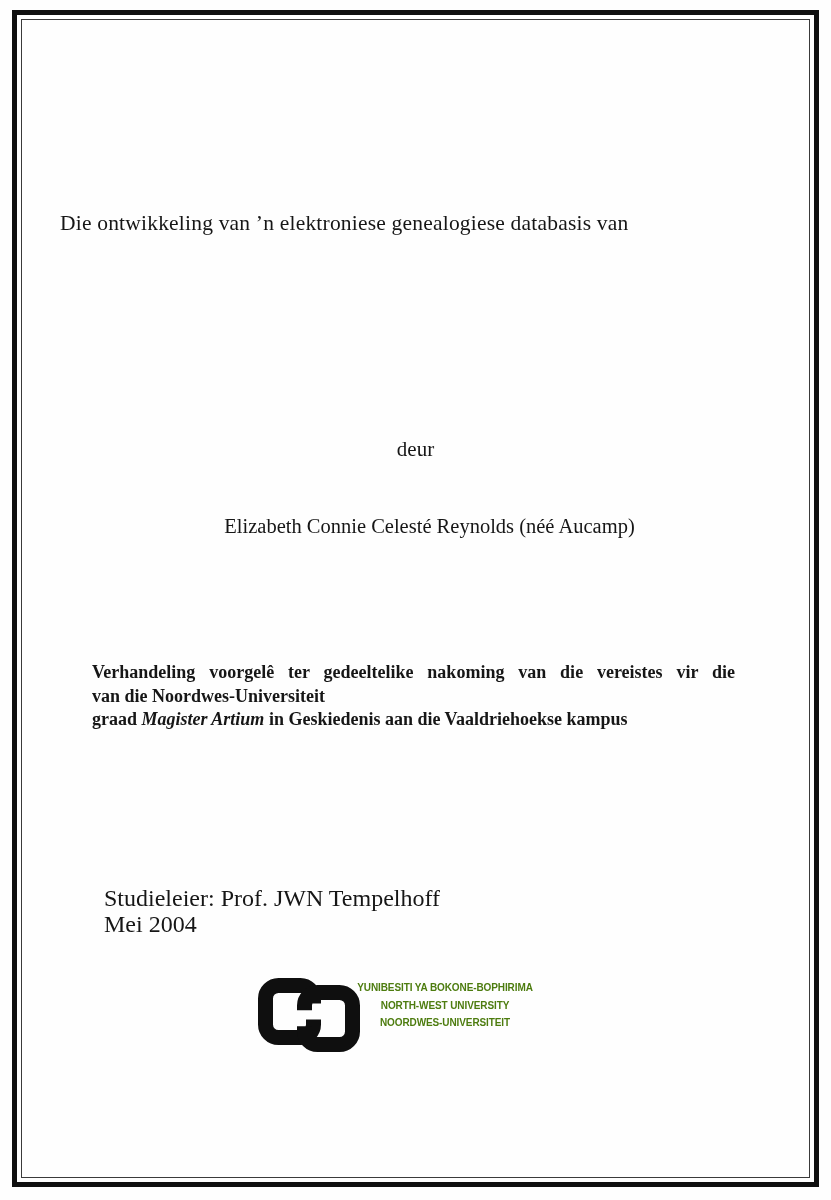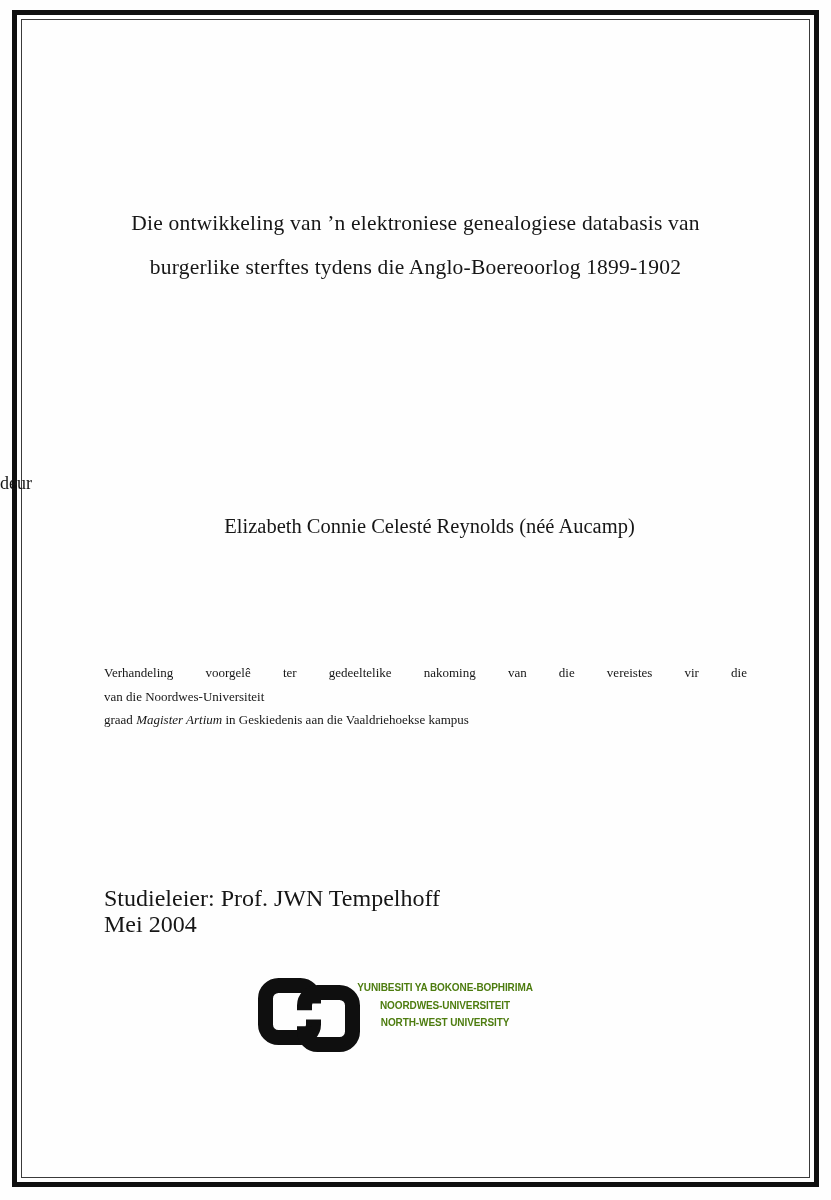--- a/index.html
+++ b/index.html
@@ -19,38 +19,37 @@
     border: 5px solid #0f0f0f;
   }
   .frame-inner {
     position: absolute; left: 21px; top: 19px;
     width: 787px; height: 1157px;
     border: 1px solid #3a3a3a;
   }
 
   .title-block {
     position: absolute; left: 60px; right: 60px; top: 201px;
-    text-align: center;
     font-size: 21.5px; line-height: 44px;
     letter-spacing: 0.2px;
   }
 
   .byline {
     position: absolute; left: 0; right: 0; top: 437px;
-    font-size: 18px; margin-top: 36px;
+    text-align: center; font-size: 21px;
   }
 
   .author-line {
     position: absolute; left: 0; right: 0; top: 515px;
     text-align: center; font-size: 20.5px; padding-left: 28px;
   }
 
   .submission-block {
-    position: absolute; left: 104px; top: 661px; width: 643px;
-    font-size: 13px; line-height: 23.5px;
+    position: absolute; left: 92px; top: 661px; width: 643px;
+    font-size: 18px; line-height: 23.5px; font-weight: bold;
   }
   .submission-block .justified {
     text-align: justify;
     text-align-last: justify;
   }
   .submission-block .italic { font-style: italic; }
 
   .supervisor-block {
     position: absolute; left: 104px; top: 885px;
     font-size: 24px; line-height: 26px;
@@ -75,21 +74,20 @@
 </head>
 <body>
 
 <div class="scan-page">
 
   <div class="frame-outer"></div>
   <div class="frame-inner"></div>
 
   <div class="title-block">
     <div>Die ontwikkeling van ’n elektroniese genealogiese databasis van</div>
-    <div>burgerlike sterftes tydens die Anglo-Boereoorlog 1899-1902</div>
   </div>
 
   <div class="byline">deur</div>
 
   <div class="author-line">Elizabeth Connie Celesté Reynolds (néé Aucamp)</div>
 
   <div class="submission-block">
     <div class="justified">Verhandeling voorgelê ter gedeeltelike nakoming van die vereistes vir die</div>
     <div>van die Noordwes-Universiteit</div>
     <div><span>graad </span><span class="italic">Magister Artium</span><span> in Geskiedenis aan die Vaaldriehoekse kampus</span></div>
@@ -102,18 +100,18 @@
 
   <div class="logo">
     <svg class="logo-mark" width="102" height="80" viewBox="0 0 102 80" xmlns="http://www.w3.org/2000/svg" aria-hidden="true">
 
       <rect x="7.5" y="12.5" width="48" height="52" rx="13" ry="13" fill="none" stroke="#0f0f0f" stroke-width="15" stroke-dasharray="47.4 16 999"></rect>
 
       <rect x="46.5" y="19.5" width="48" height="52" rx="13" ry="13" fill="none" stroke="#0f0f0f" stroke-width="15" stroke-dasharray="136.2 16 999"></rect>
     </svg>
     <div class="logo-text">
       <div>YUNIBESITI YA BOKONE-BOPHIRIMA</div>
+      <div>NORTH-WEST UNIVERSITY</div>
       <div>NOORDWES-UNIVERSITEIT</div>
-      <div>NORTH-WEST UNIVERSITY</div>
     </div>
   </div>
 
 </div>
 
 </body></html>

